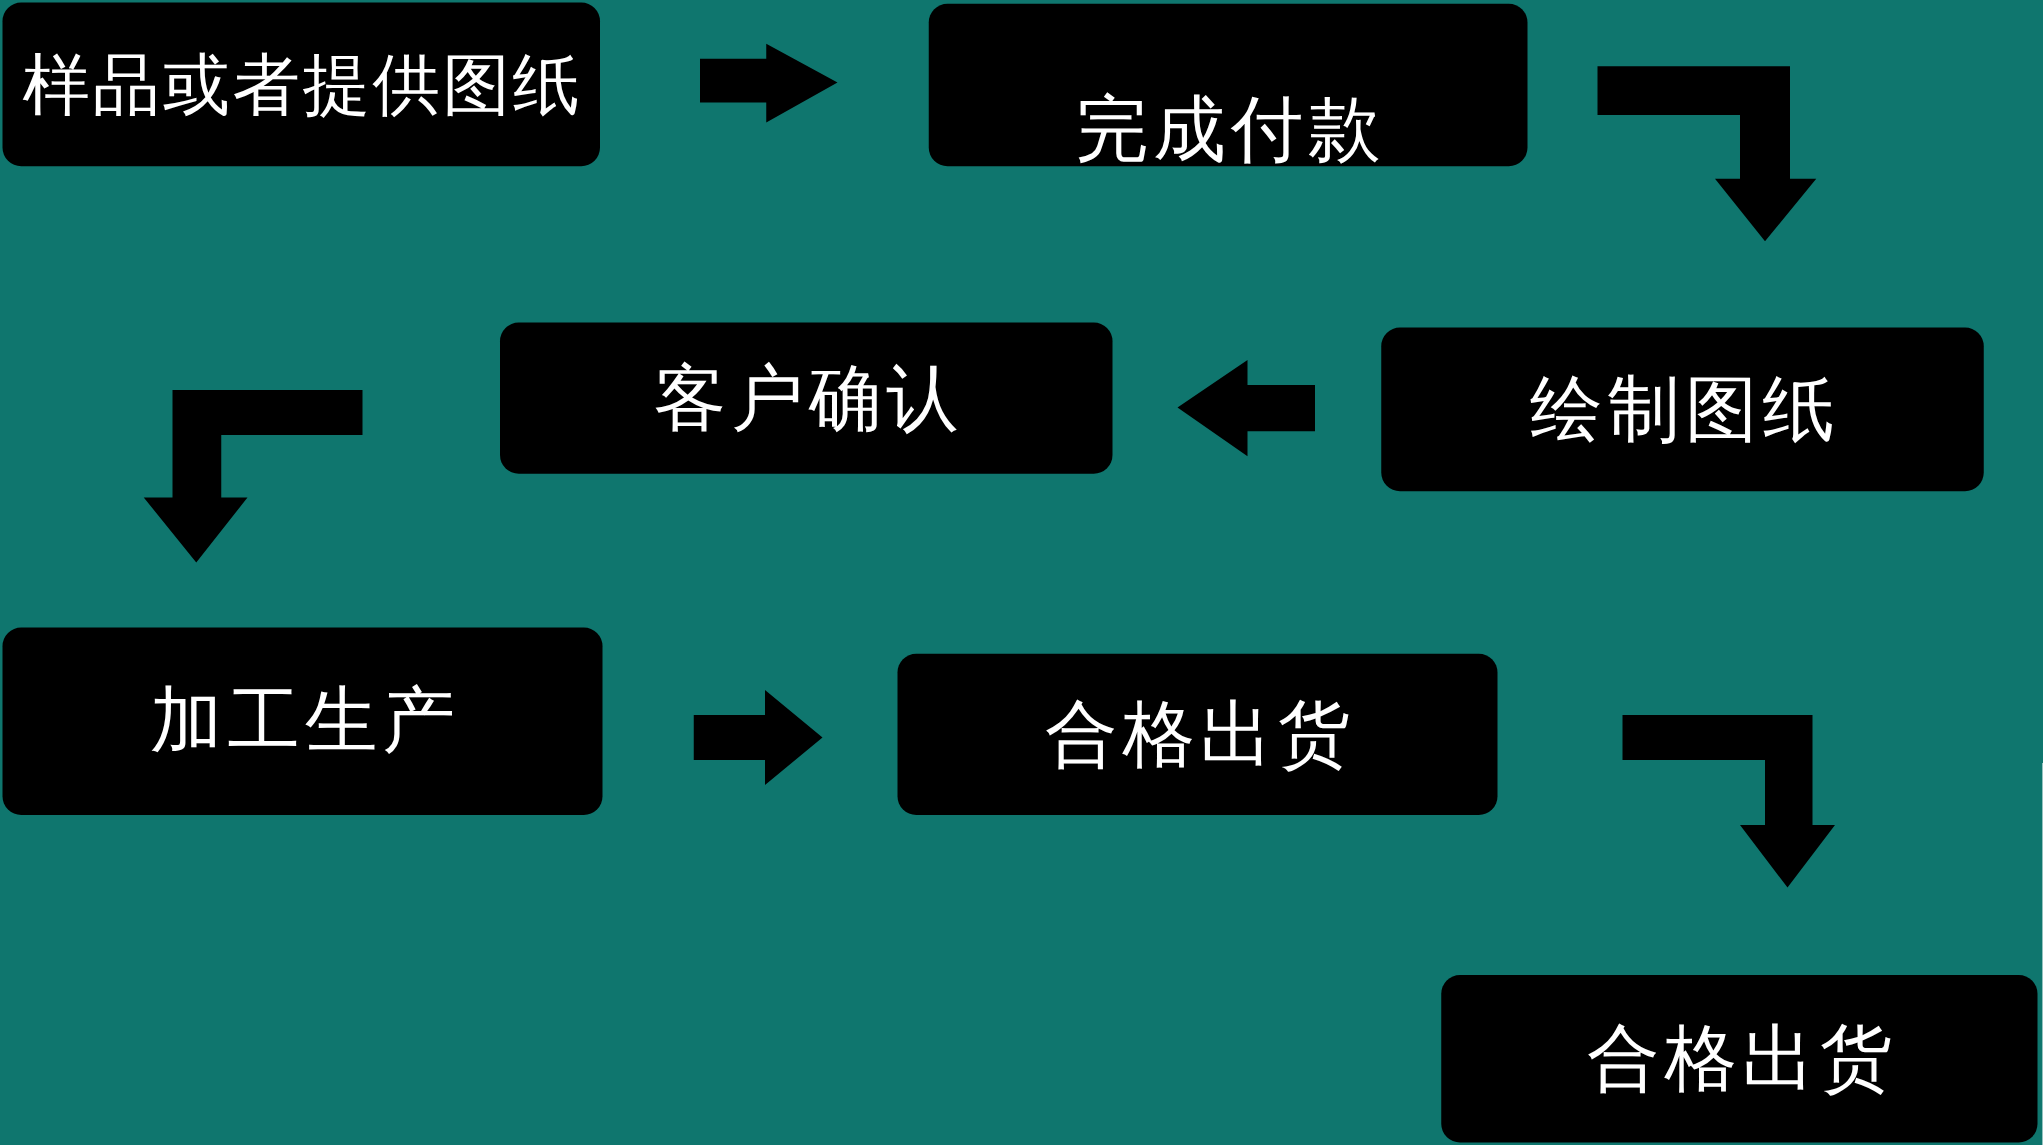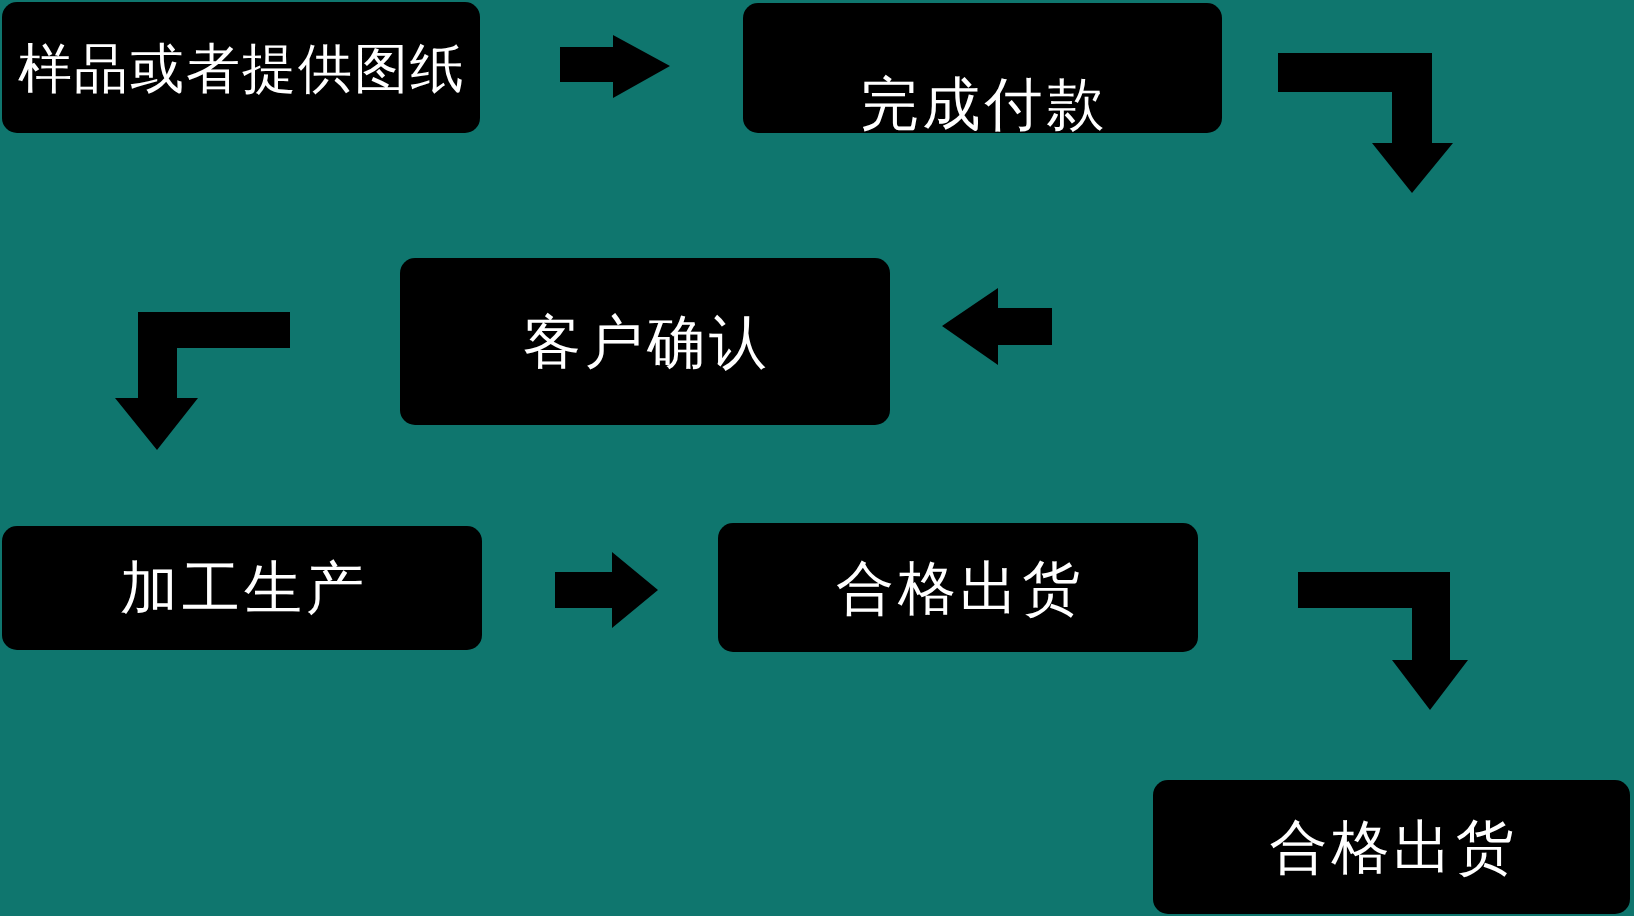--- a/index.html
+++ b/index.html
@@ -51,22 +51,22 @@
   
   .node-8 span {
     font-size: 54px;
     letter-spacing: 2px;
     padding-left: 2px;
   }
   
   .n-sample      { left: 2px;    top: 2px;   width: 478px; height: 131px; }
   .n-payment     { left: 743px;  top: 3px;   width: 479px; height: 130px; align-items: flex-end; }
   .n-drawing     { left: 1105px; top: 262px; width: 482px; height: 131px; }
-  .n-confirm     { left: 400px;  top: 258px; width: 490px; height: 167px; }
-  .n-production  { left: 2px;    top: 526px; width: 480px; height: 124px; }
+  .n-confirm     { left: 400px;  top: 258px; width: 490px; height: 121px; }
+  .n-production  { left: 2px;    top: 502px; width: 480px; height: 150px; }
   .n-inspection  { left: 718px;  top: 523px; width: 480px; height: 129px; }
   .n-shipment    { left: 1153px; top: 780px; width: 477px; height: 134px; text-align: right; }
 </style>
 </head>
 <body>
 
 <div class="canvas">
 
   <svg class="arrows-layer" viewBox="0 0 1634 916" xmlns="http://www.w3.org/2000/svg">
 
@@ -84,20 +84,23 @@
   </svg>
 
   <div class="node node-8 n-sample">
     <span>样品或者提供图纸</span>
   </div>
 
   <div class="node node-4 n-payment">
     <span>完成付款</span>
   </div>
 
+  <div class="node node-4 n-drawing">
+    <span>绘制图纸</span>
+  </div>
 
   <div class="node node-4 n-confirm">
     <span>客户确认</span>
   </div>
 
   <div class="node node-4 n-production">
     <span>加工生产</span>
   </div>
 
   <div class="node node-4 n-inspection">

